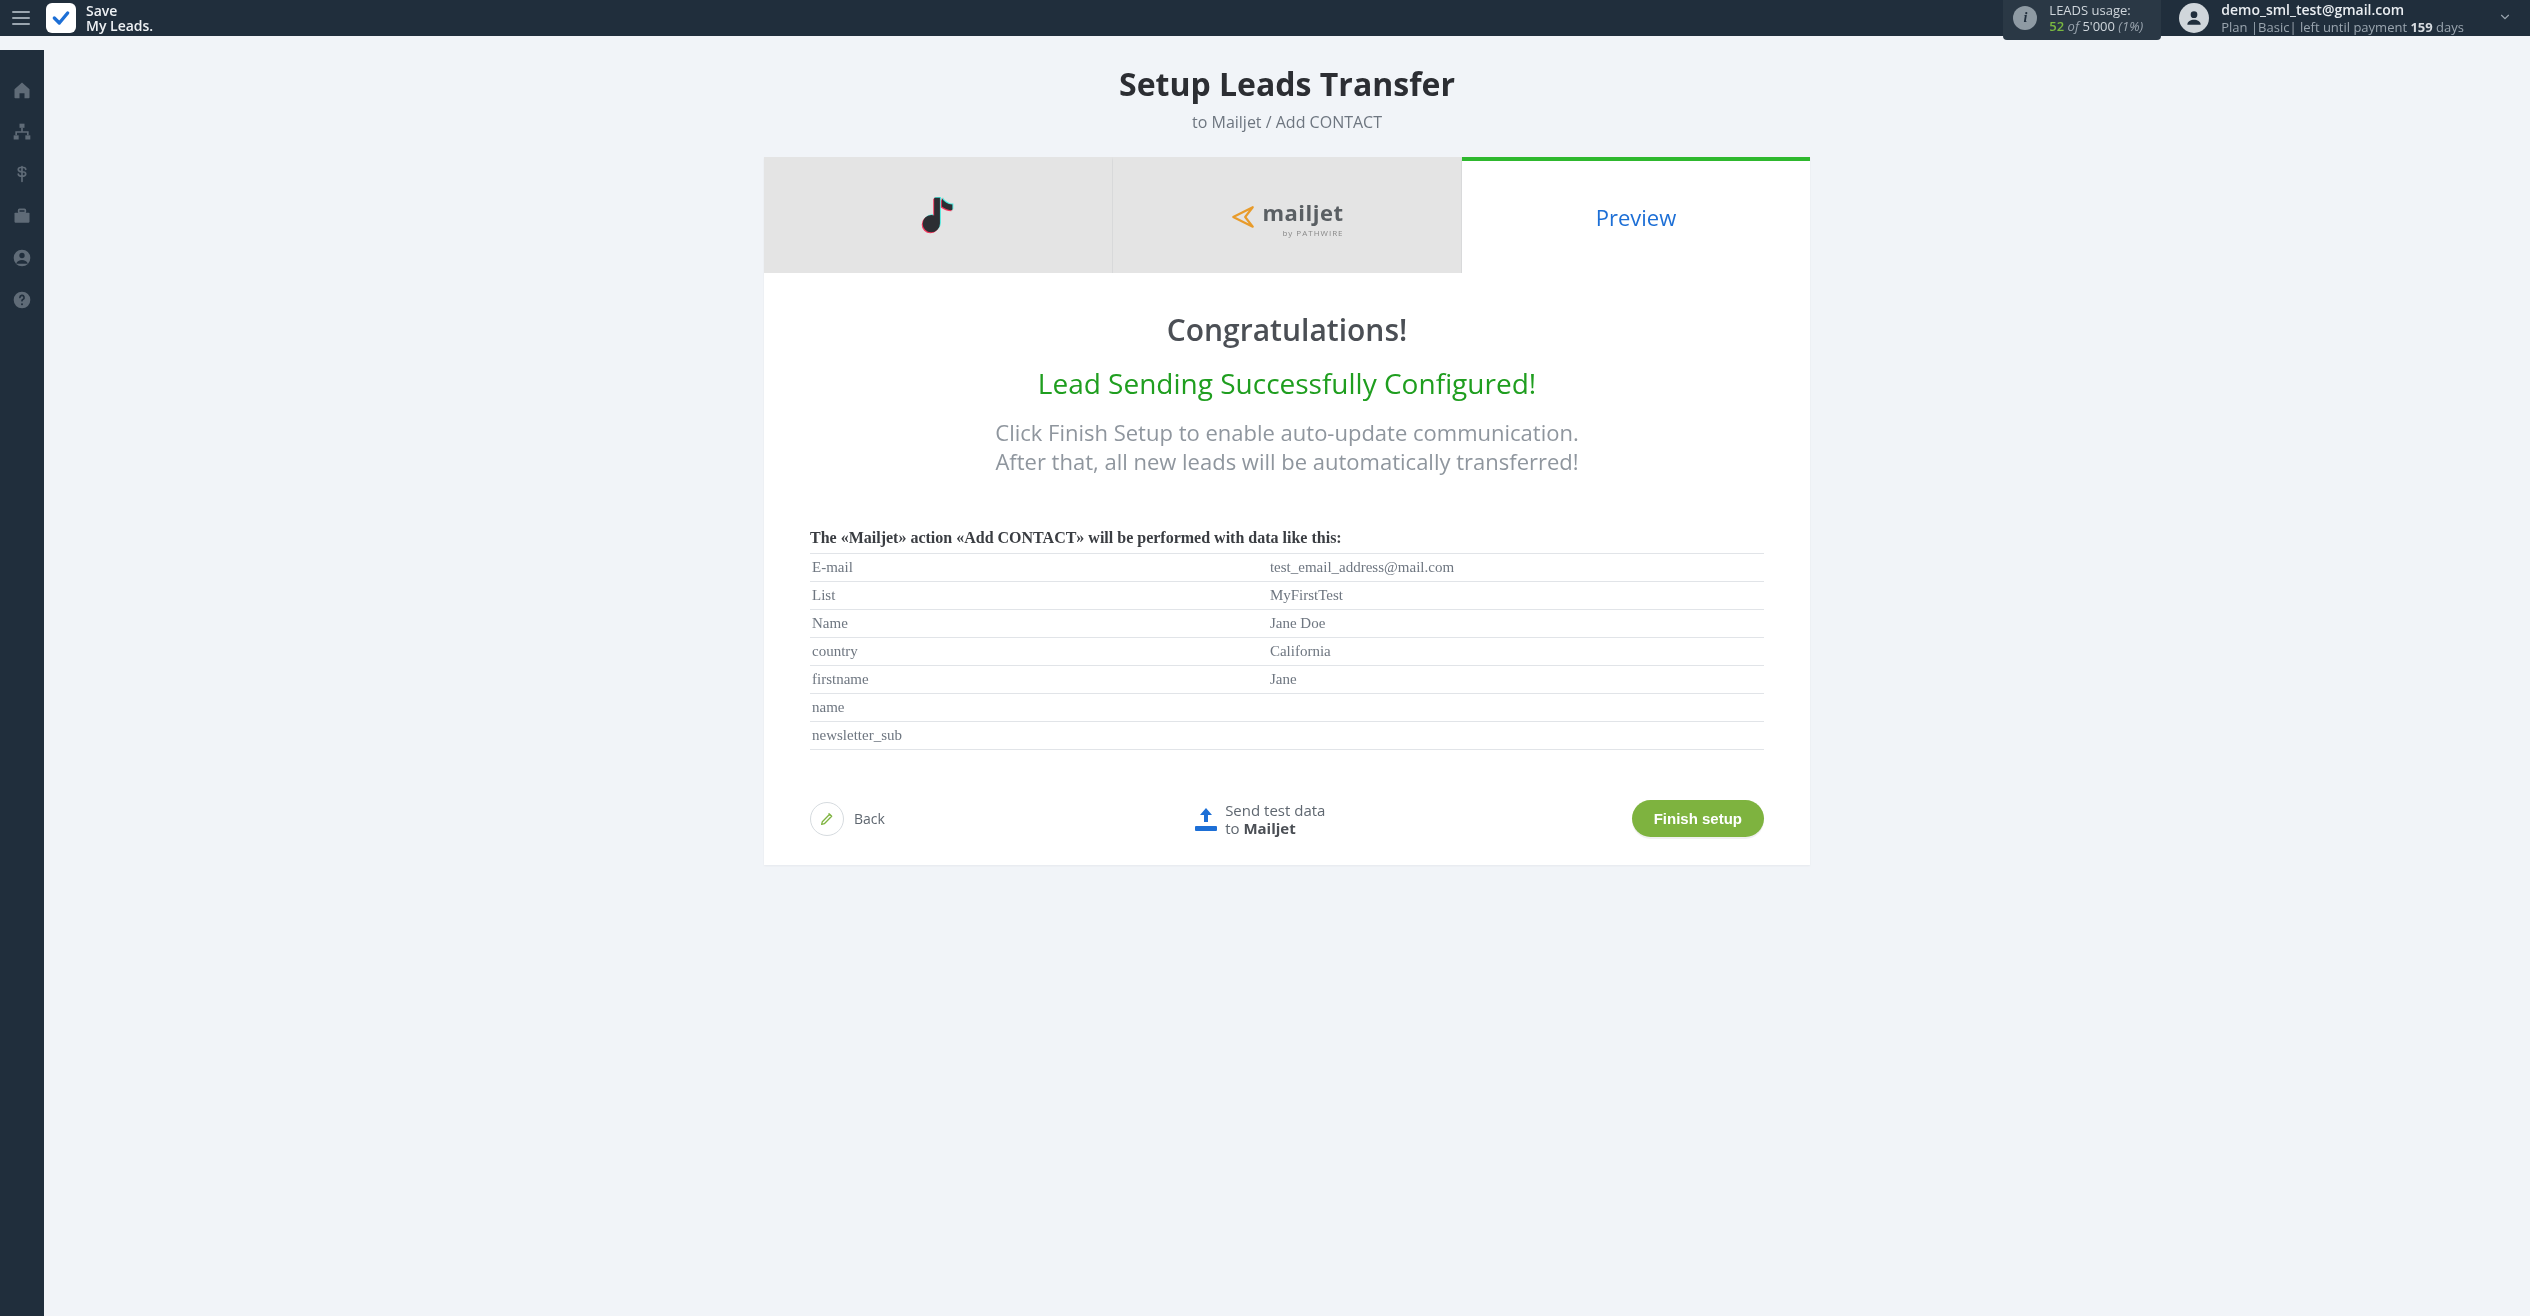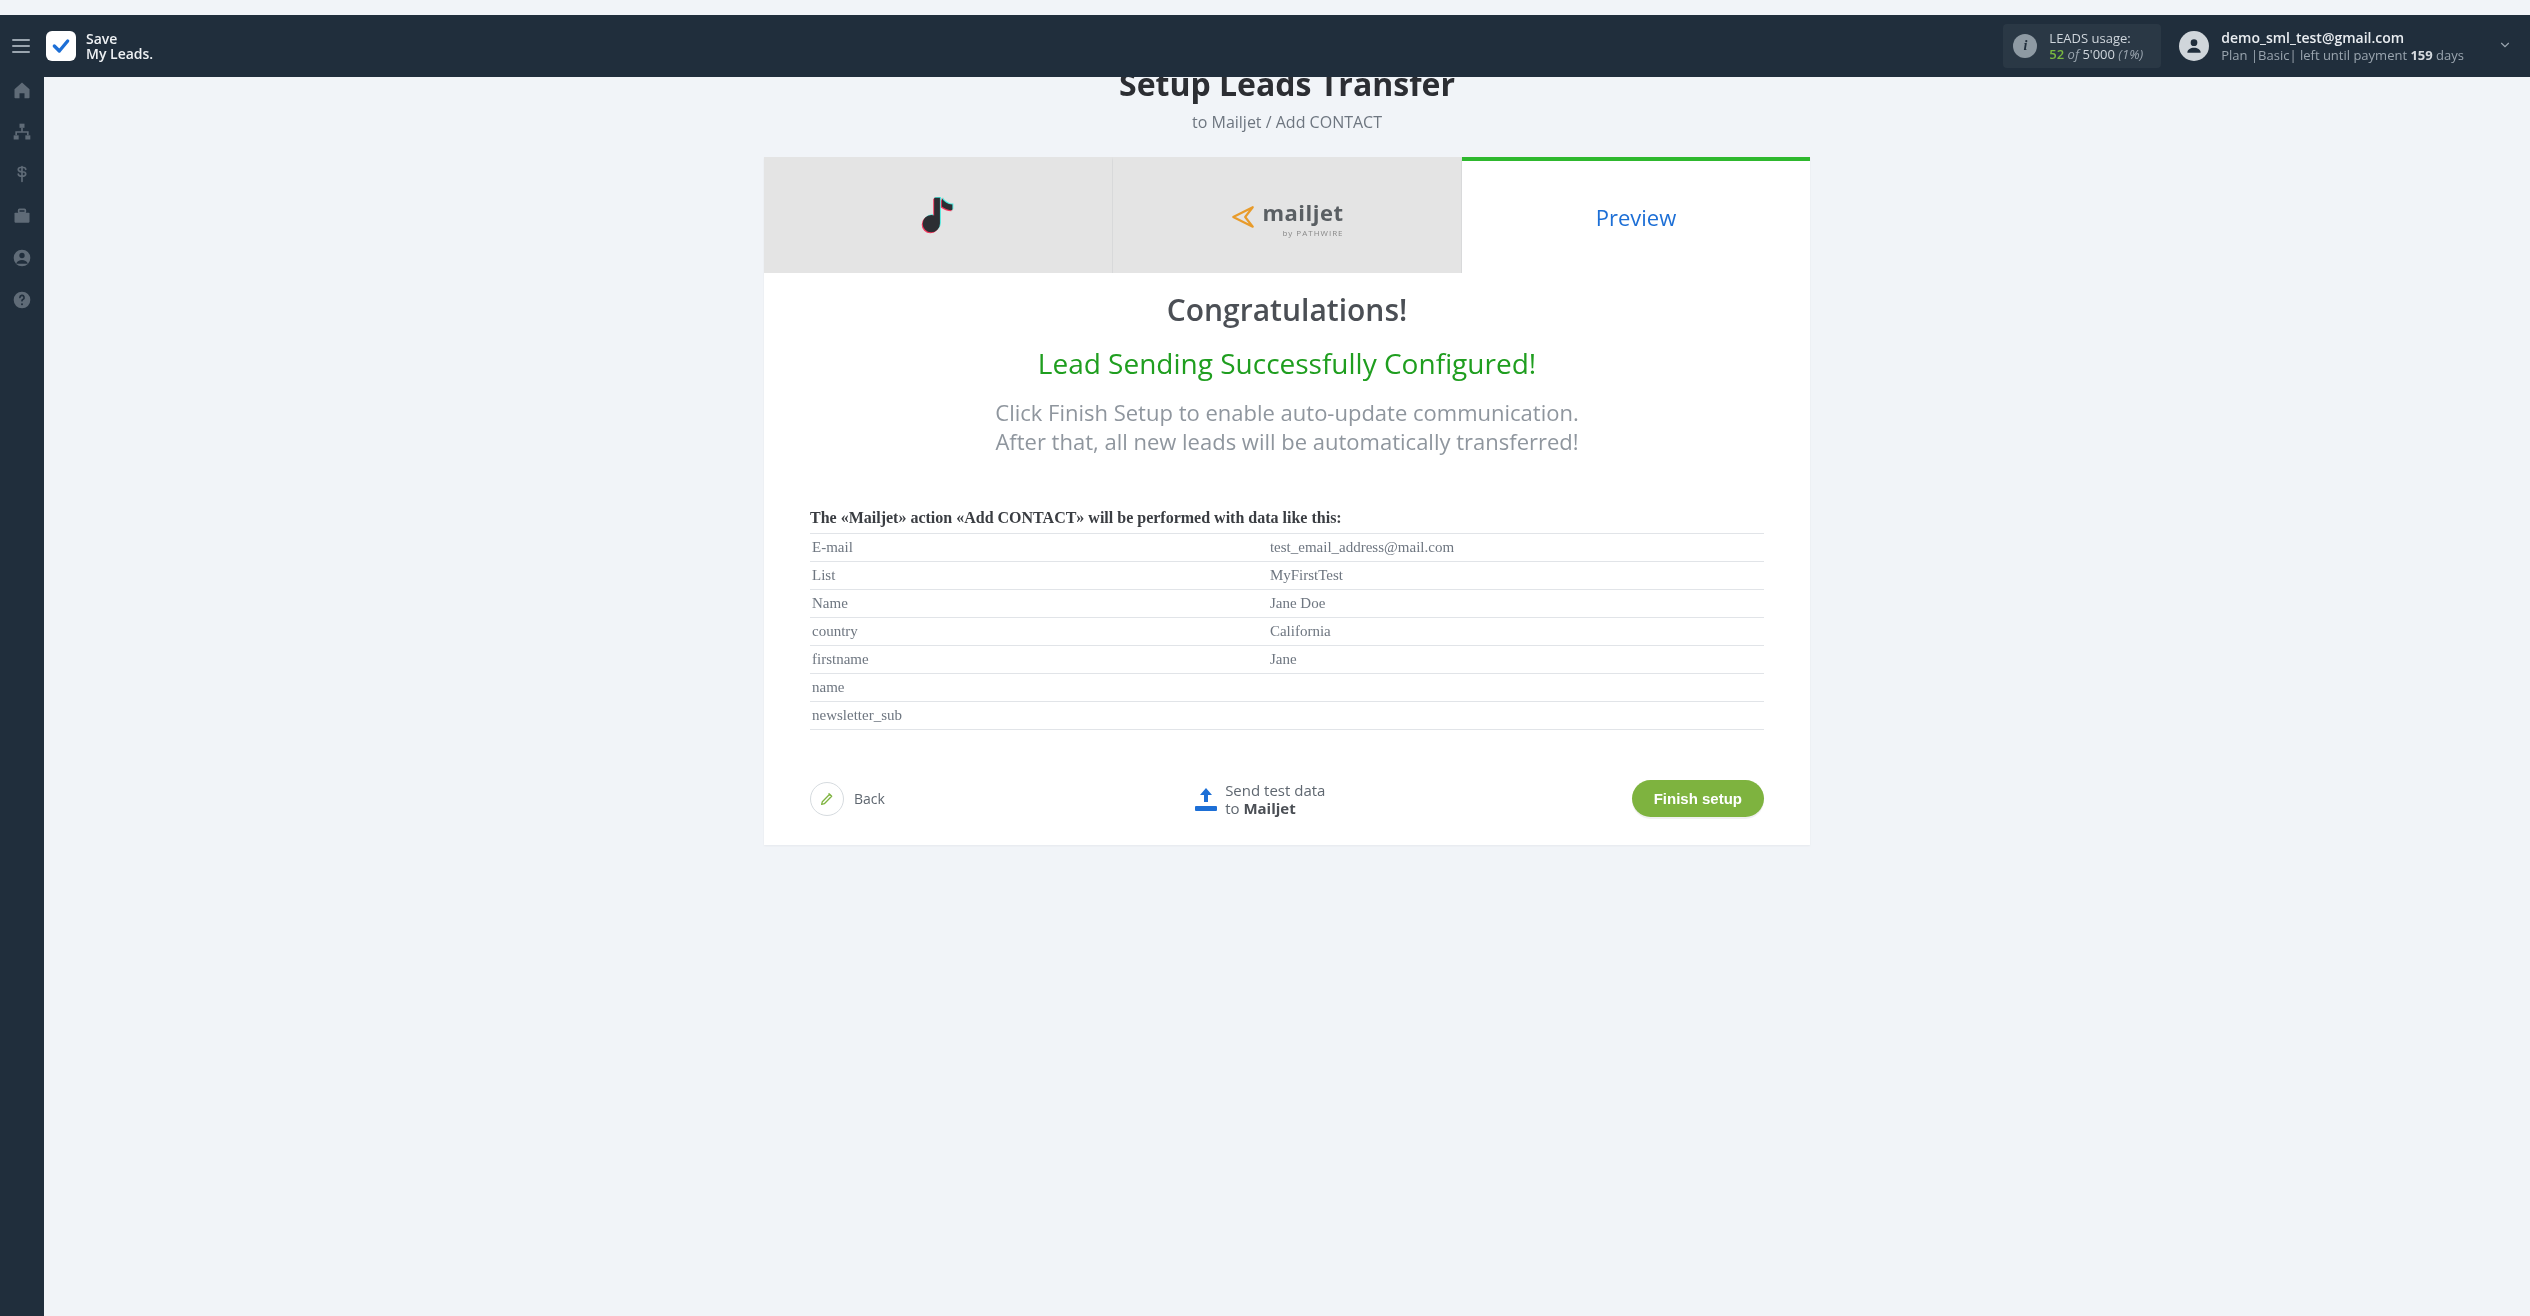--- a/index.html
+++ b/index.html
@@ -3,28 +3,28 @@
   <meta charset="utf-8">
   <style>
     * { margin: 0; padding: 0; box-sizing: border-box; }
     body {
       font-family: -apple-system, "Segoe UI", "Open Sans", Roboto, Arial, sans-serif;
       background: #f1f4f8;
       color: #333;
       font-size: 14px;
     }
     .topbar {
-      height: 62px;
+      height: 36px;
       background: #202e3c;
       display: flex;
       align-items: center;
       padding: 0 12px;
       color: #e6e9ec;
       position: fixed;
-      top: 15px; left: 0; right: 0;
+      top: 0; left: 0; right: 0;
       z-index: 100;
     }
     .hamburger {
       width: 22px; height: 22px;
       display: flex; flex-direction: column; justify-content: center;
       gap: 4px;
       cursor: pointer;
       margin-right: 12px;
     }
     .hamburger span {
@@ -99,21 +99,21 @@
       border-right: 1px solid #d8d9da;
       cursor: pointer;
     }
     .step-tab.active {
       border-top-color:#2eb82e;
       background:#fff;
     }
     .step-tab:last-child { border-right:none; }
     .preview-label { color:#1d6fd6; font-size: 22px; font-weight:500; }
 
-    .content { padding: 16px 46px 10px; }
+    .content { padding: 36px 46px 10px; }
     .congrats { text-align:center; }
     .congrats h2 { font-size: 30px; font-weight:600; color:#4b4f55; margin-bottom: 14px;}
     .congrats .green-line { color:#1f9e1f; font-size: 28px; font-weight:500; margin-bottom: 16px;}
     .congrats .gray-copy { color:#8f969e; font-size: 22px; line-height:1.3; }
 
     .table-block { margin-top: 54px; font-family: Liberation Serif, serif; }
     .table-caption { font-size:16px; font-weight:700; color:#3a3d42; margin-bottom:6px;}
     table.preview {
       width: 100%; border-collapse: collapse;
     }

